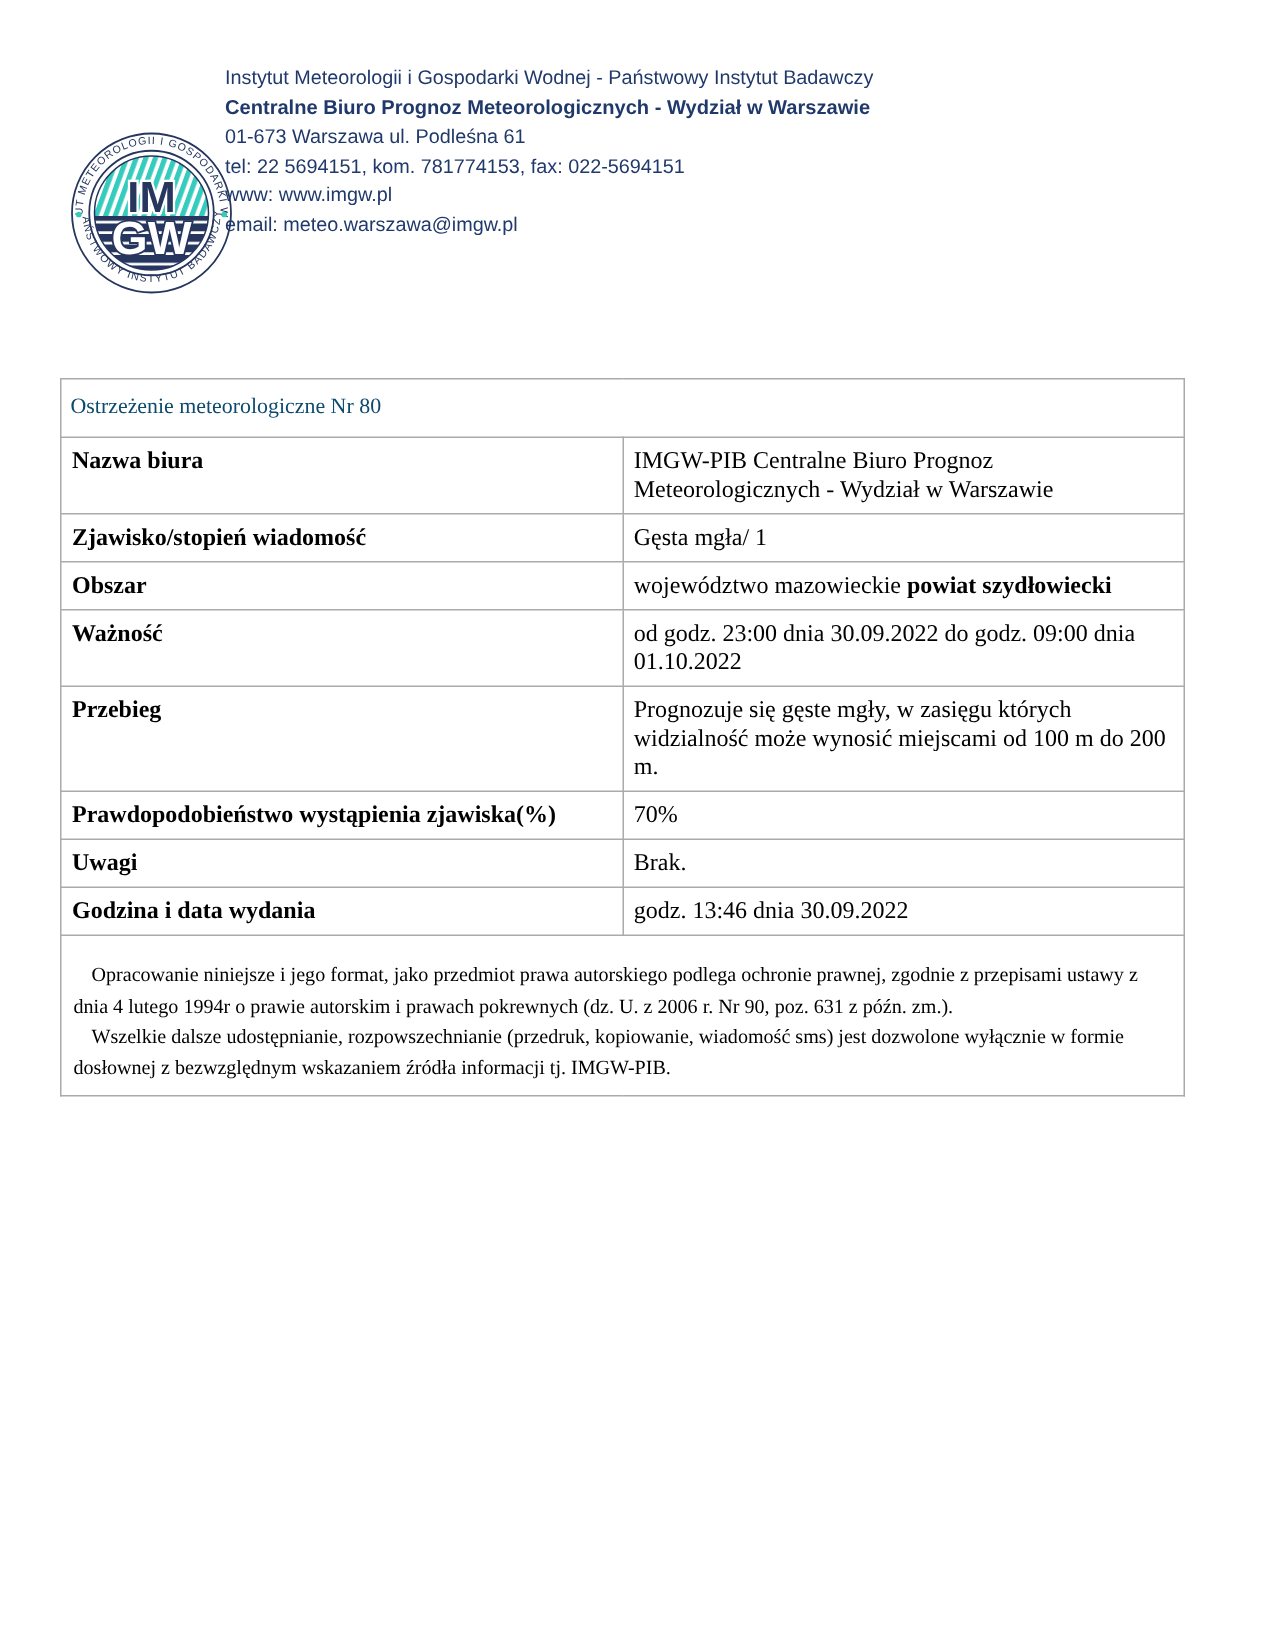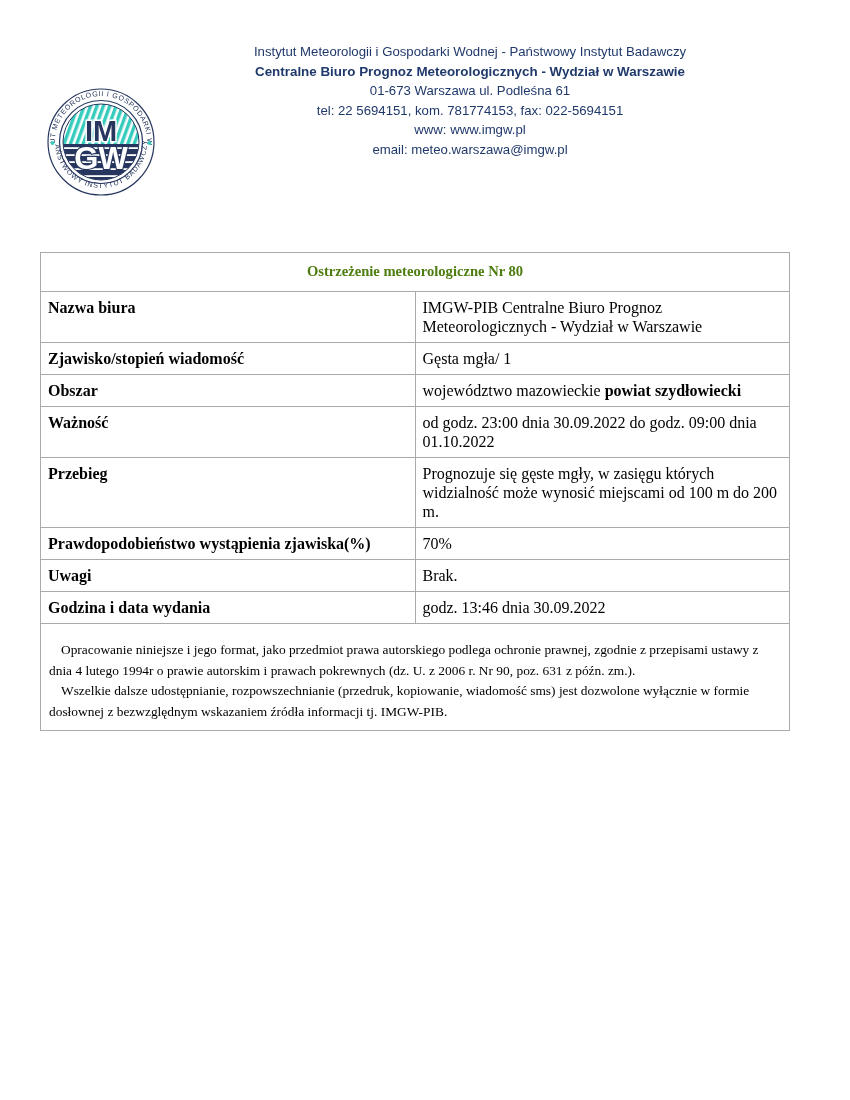--- a/index.html
+++ b/index.html
@@ -39,21 +39,21 @@
   }
   .logo-wrap svg {
     display: block;
   }
 
   .header-text {
     position: absolute;
     right: 60px;
     top: 2px;
     width: 640px;
-    text-align: center;
+    text-align: left;
     font-family: "Liberation Sans", sans-serif;
     color: #20396b;
     font-size: 13.2px;
     line-height: 19.6px;
   }
   .header-text .ln {
     white-space: nowrap;
   }
   .header-text .ln.bold {
     font-weight: bold;
@@ -77,23 +77,23 @@
     vertical-align: top;
   }
   .warn-table td.label {
     width: 196px;
     font-weight: bold;
   }
   .warn-table td.value {
     width: 552px;
   }
   .warn-table td.title-cell {
-    text-align: center;
-    color: #4d7c0f;
-    font-weight: bold;
+    text-align: left;
+    color: #0c4a6e;
+    font-weight: normal;
     font-size: 14.6px;
     padding: 9px 6px 10px 6px;
   }
   .warn-table td.value .b {
     font-weight: bold;
   }
   .warn-table td.tall {
   }
   .warn-table td.footer-cell {
     padding: 16px 8px 8px 8px;

